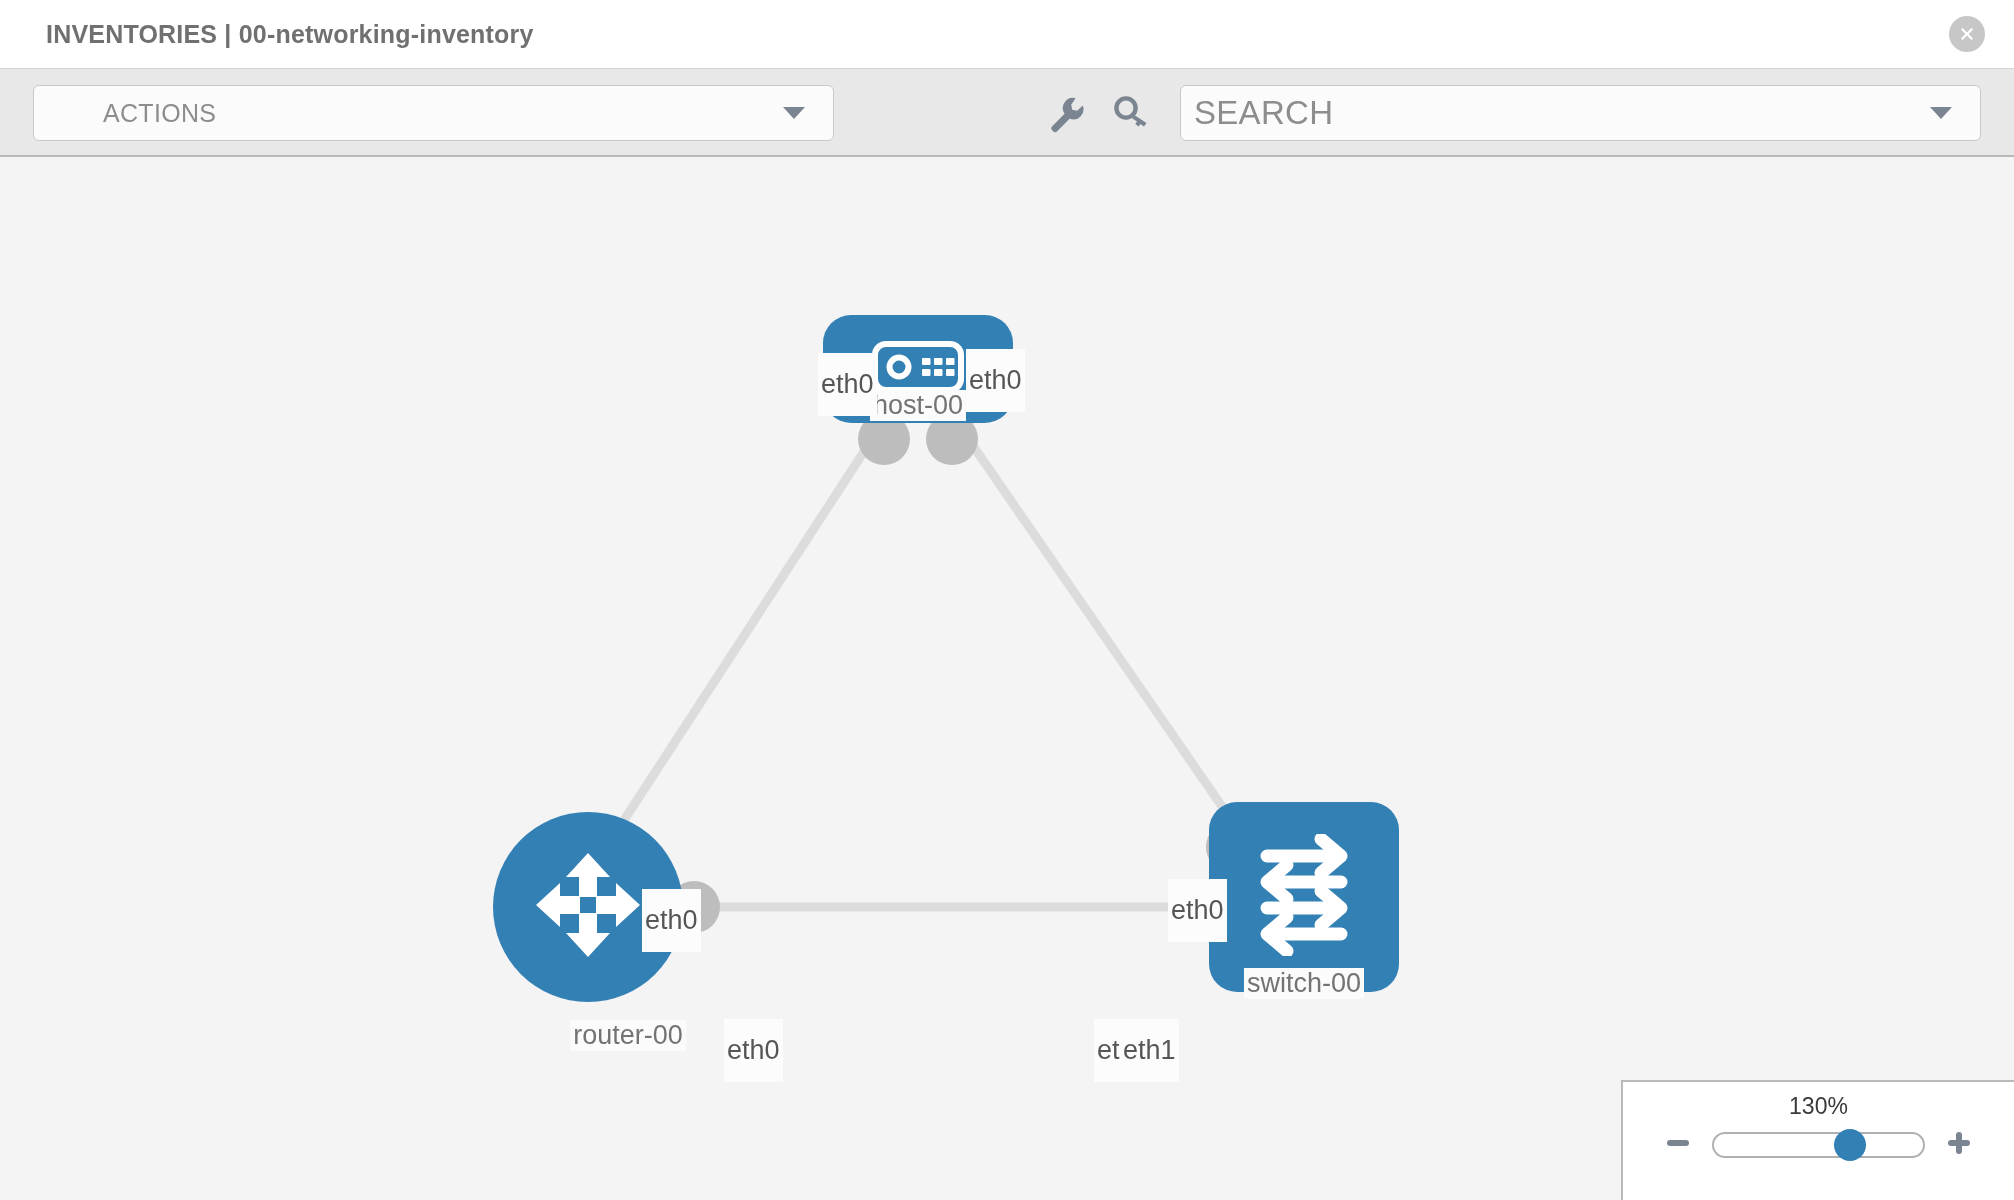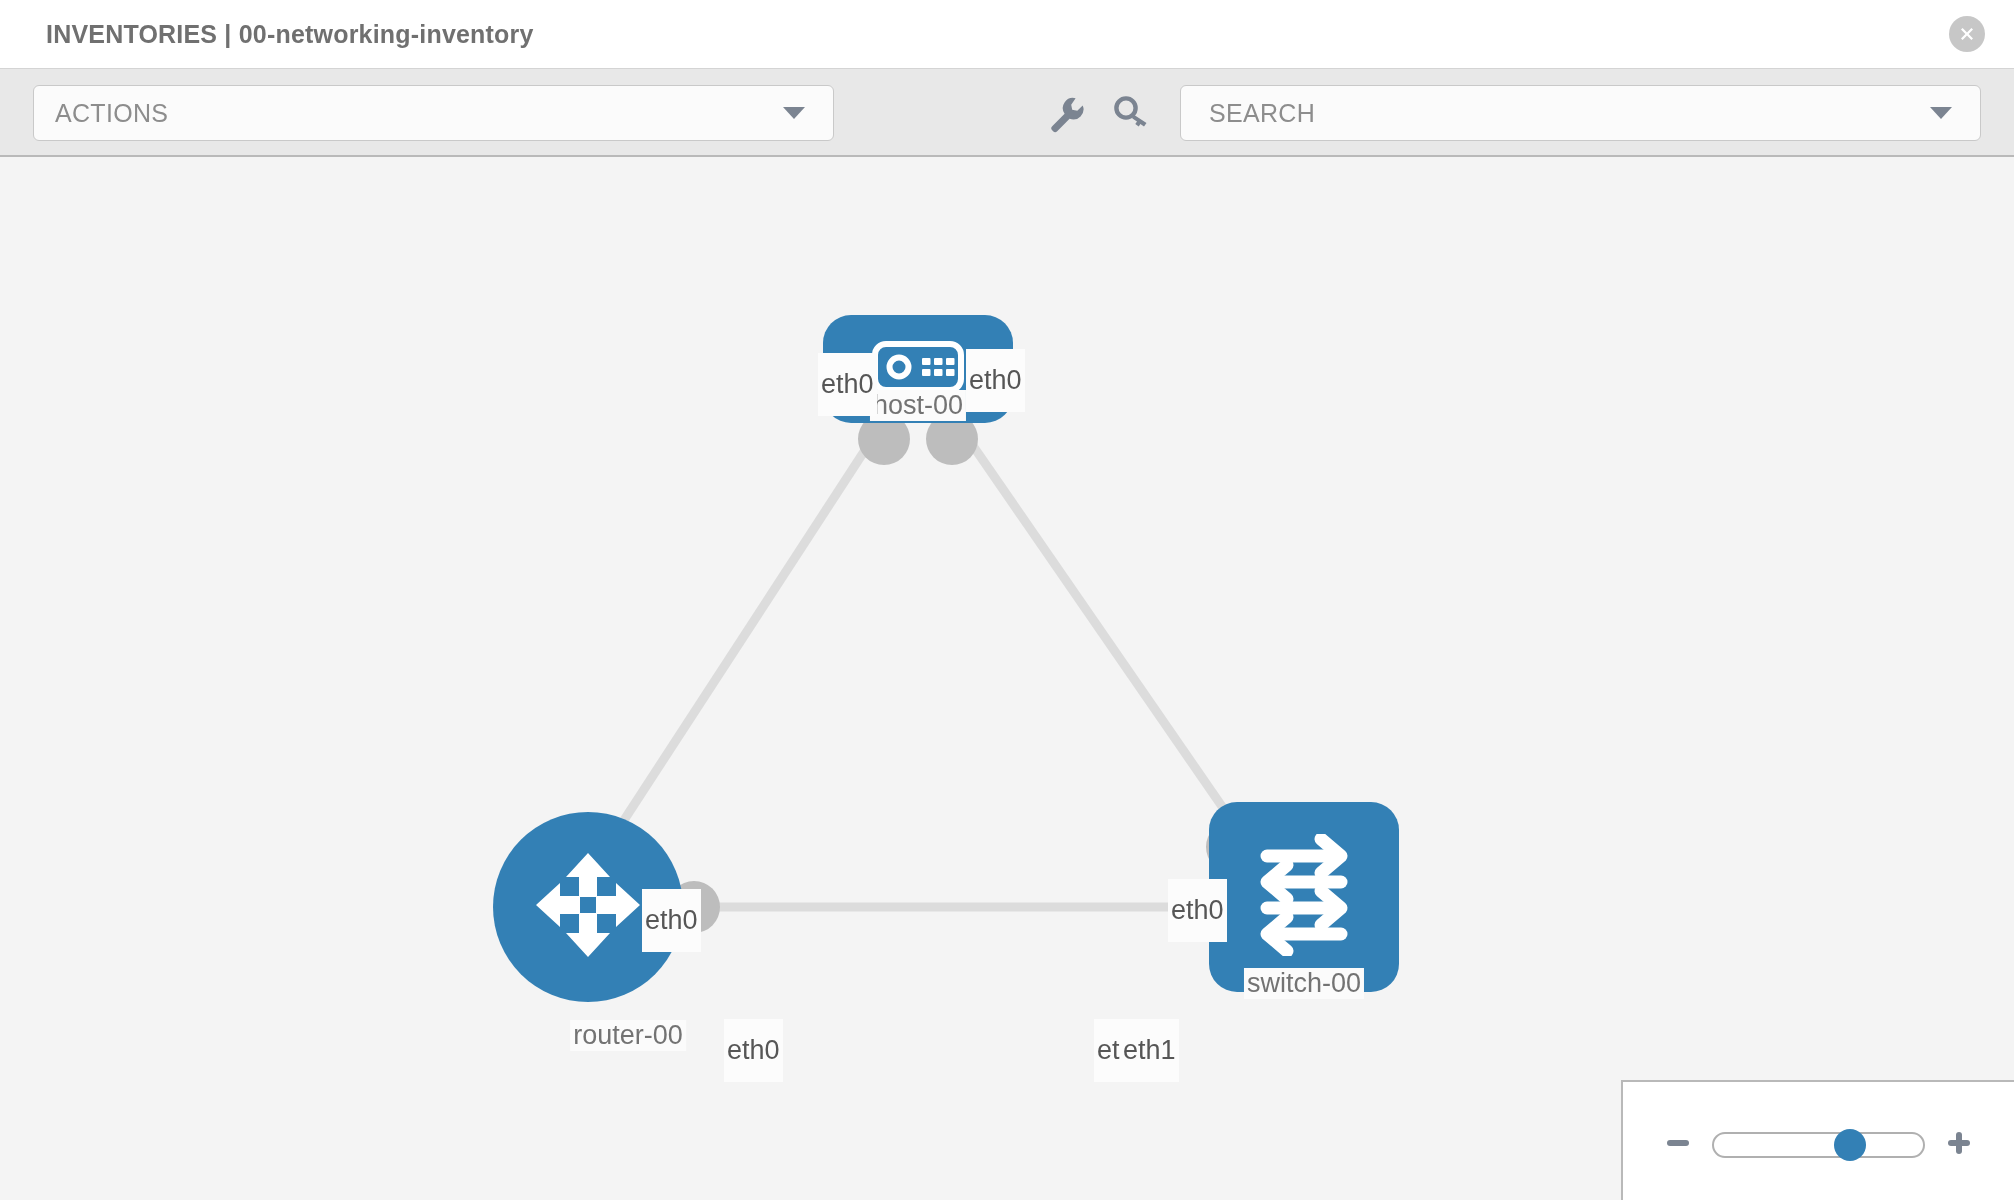--- a/index.html
+++ b/index.html
@@ -44,20 +44,21 @@
     border-bottom: 2px solid #b9b9b9;
   }
   .actions-select {
     position: absolute; left: 33px; top: 16px;
     width: 801px; height: 56px;
     background: #fbfbfb;
     border: 1px solid #c9c9c9;
     border-radius: 6px;
     display: flex; align-items: center;
     cursor: pointer;
+    padding-left: 48px;
   }
   .actions-label {
     margin-left: 21px;
     font-size: 25px;
     color: #8d8d8d;
     letter-spacing: 0.3px;
   }
   .caret {
     position: absolute; right: 28px; top: 50%;
     transform: translateY(-50%);
@@ -78,22 +79,22 @@
   .search-select {
     position: absolute; left: 1180px; top: 16px;
     width: 801px; height: 56px;
     background: #fbfbfb;
     border: 1px solid #c9c9c9;
     border-radius: 6px;
     display: flex; align-items: center;
     cursor: text;
   }
   .search-label {
-    margin-left: 28px;
-    font-size: 25px;
+    margin-left: 13px;
+    font-size: 33px;
     color: #8d8d8d;
     letter-spacing: 0.3px;
   }
 
   
   .canvas {
     position: absolute; left: 0; top: 157px;
     width: 2014px; height: 1043px;
     background: #f4f4f4;
     overflow: hidden;
@@ -295,20 +296,21 @@
   <div class="edge-label" style="left:818px; top:196px;">eth0</div>
   <div class="edge-label" style="left:966px; top:192px;">eth0</div>
   <div class="edge-label" style="left:642px; top:732px;">eth0</div>
   <div class="edge-label" style="left:1168px; top:722px;">eth0</div>
   <div class="edge-label" style="left:724px; top:862px;">eth0</div>
   <div class="edge-label" style="left:1094px; top:862px;">eth</div>
   <div class="edge-label" style="left:1120px; top:862px;">eth1</div>
 </div>
 
 <div class="zoom-panel">
+  <div class="zoom-value">130%</div>
   <div class="zoom-row">
     <div class="zoom-minus">
       <span>
         <svg width="26" height="26" viewBox="0 0 26 26">
           <rect x="2" y="10" width="22" height="6" rx="3" fill="#7b8491"></rect>
         </svg>
       </span>
     </div>
     <div class="zoom-track">
       <div class="zoom-thumb"></div>

